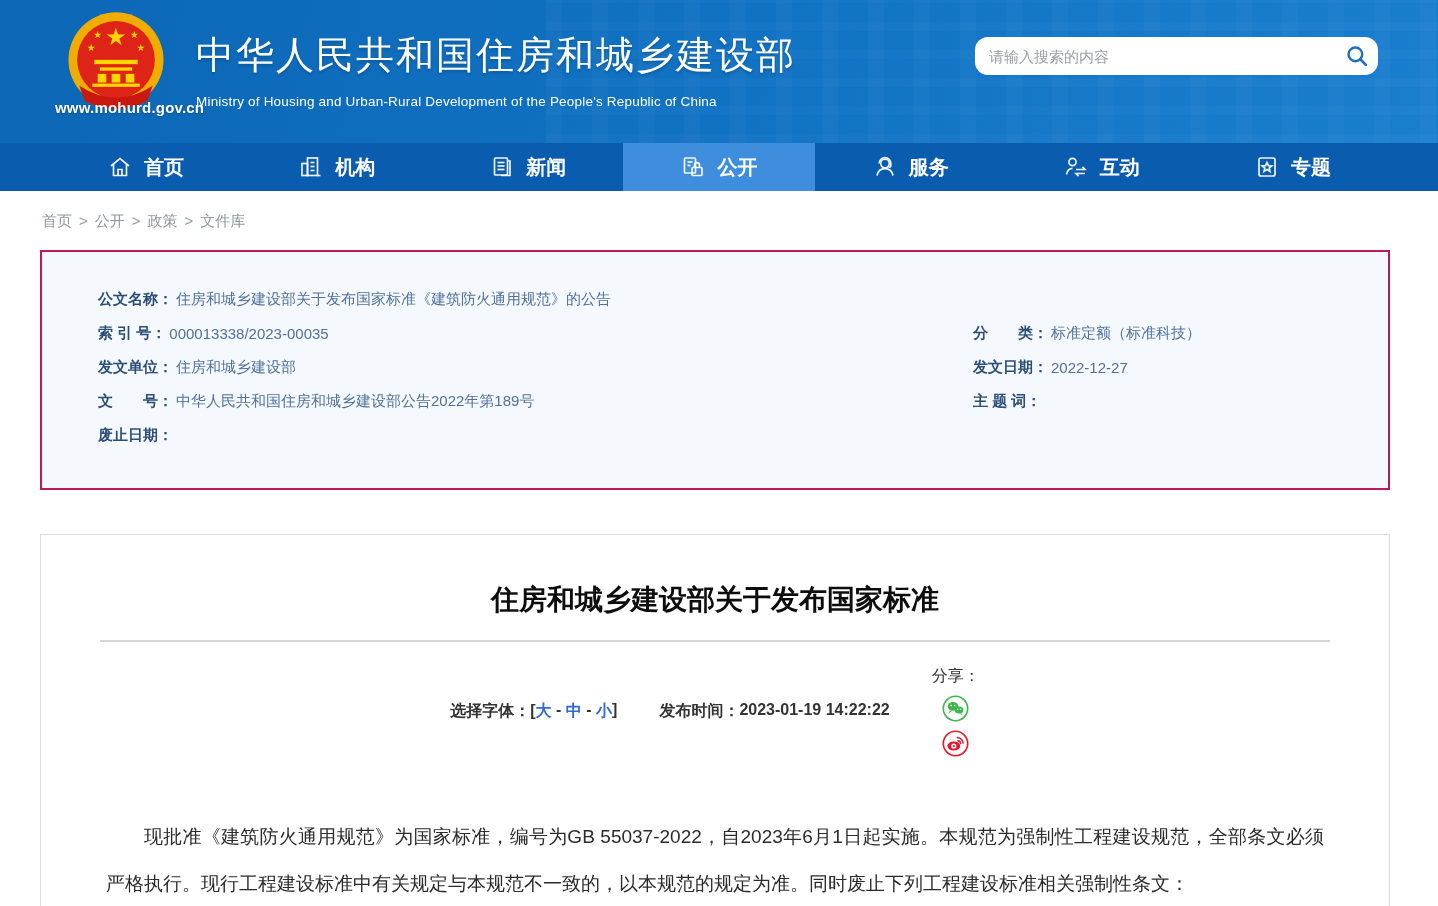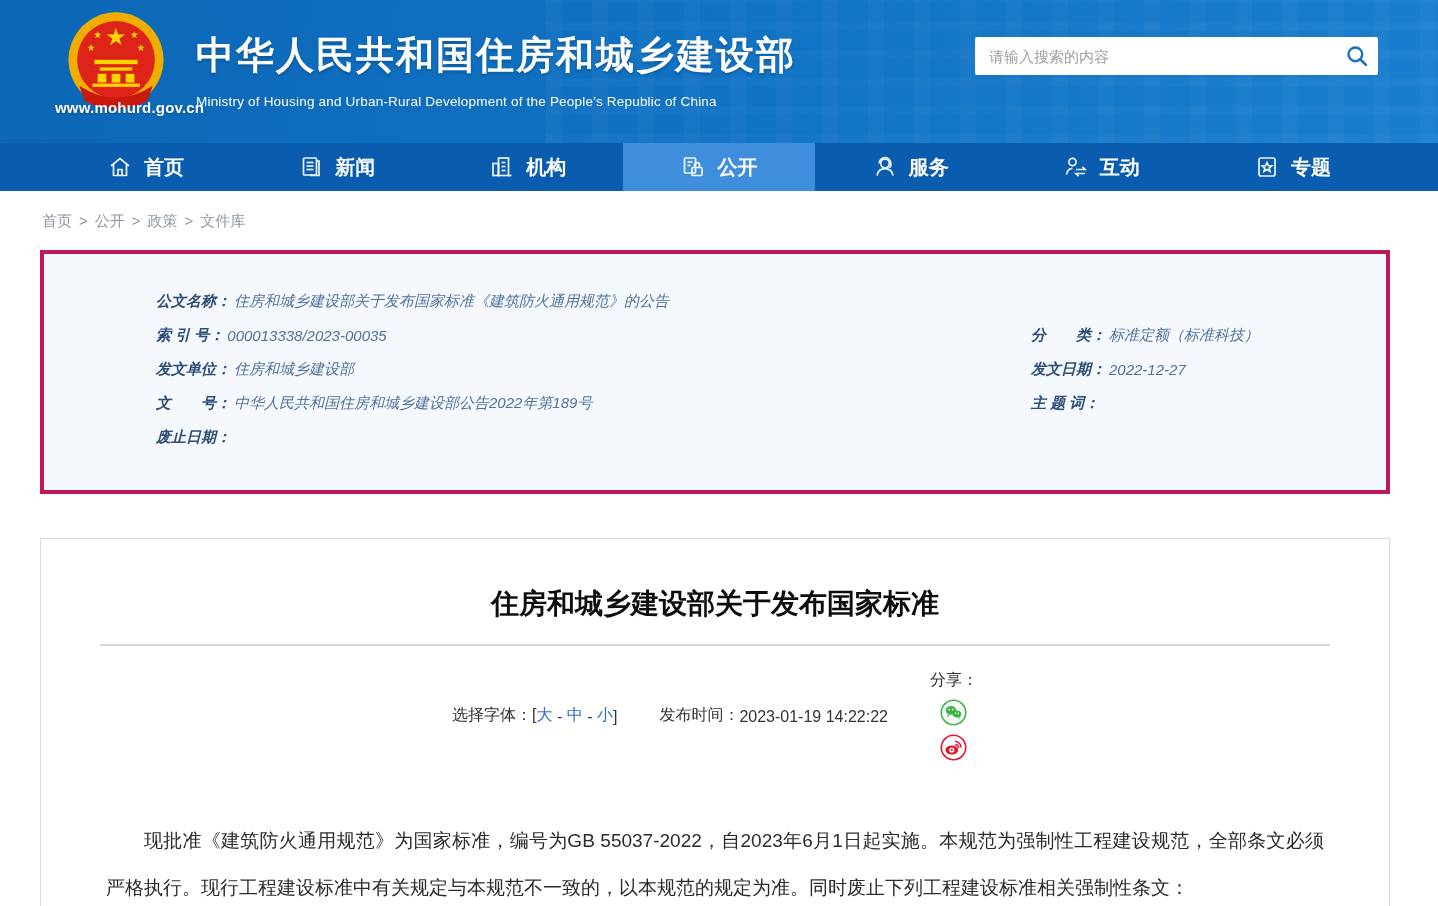--- a/index.html
+++ b/index.html
@@ -11,62 +11,62 @@
     background:linear-gradient(100deg,#0c67b6 0%,#1173c4 55%,#1a7ecf 100%); overflow:hidden; }
   .hdr-pattern { position:absolute; right:0; top:0; width:62%; height:100%; opacity:.45;
     background-image:
       repeating-linear-gradient(90deg, rgba(255,255,255,.06) 0 16px, transparent 16px 46px),
       repeating-linear-gradient(0deg, rgba(255,255,255,.05) 0 9px, transparent 9px 28px);
   }
   .logo-wrap { position:absolute; left:62px; top:10px; width:112px; height:104px; }
   .site-url { position:absolute; left:55px; top:99px; color:#fff; font-weight:bold;
     font-size:15px; letter-spacing:.2px; text-shadow:0 1px 2px rgba(0,0,0,.25); }
   .title-block { position:absolute; left:196px; top:30px; color:#fff; }
-  .site-title { font-size:38px; font-weight:bold; letter-spacing:2px;
+  .site-title { font-size:38px; font-weight:normal; letter-spacing:2px;
     text-shadow:0 2px 3px rgba(0,0,0,.2); }
   .site-subtitle { margin-top:13px; font-size:13.5px; letter-spacing:.2px; }
   .search-box { position:absolute; right:60px; top:37px; width:403px; height:38px;
-    background:#fff; border-radius:2px; }
+    background:#fff; border-radius:13px; }
   .search-box input { width:100%; height:100%; border:none; outline:none;
     font-size:15px; padding:0 48px 0 14px; color:#333; background:transparent;
     font-family:inherit; }
   .search-box input::placeholder { color:#9aa0a6; }
   .search-btn { position:absolute; right:8px; top:7px; width:26px; height:26px;
     background:transparent; border:none; cursor:pointer; padding:0; }
 
   
   .nav { display:flex; height:48px; background:#0a5caf; padding:0 50px; }
   .nav-item { flex:1; display:flex; align-items:center; justify-content:center;
     gap:11px; color:#fff; font-size:20px; font-weight:bold; cursor:pointer; }
   .nav-item.active { background:#3f8edd; }
   .nav-item svg { display:block; }
 
   
   .crumbs { margin:21px 48px 0 42px; font-size:15px; color:#8d96a0; }
   .crumbs a { color:#8d96a0; text-decoration:none; }
   .crumb-sep { margin:0 7px; }
 
   
-  .doc-box { margin:19px 48px 0 40px; background:#f5f9fd; border:4px solid #be185d;
-    padding:30px 20px 36px 112px;font-style:italic; }
+  .doc-box { margin:19px 48px 0 40px; background:#f5f9fd; border:2px solid #be185d;
+    padding:30px 20px 36px 56px; }
   .doc-row { display:flex; align-items:center; height:34px; font-size:15px; }
   .doc-cell { display:flex; align-items:center; }
   .doc-cell.left { width:875px; }
   .doc-label { font-weight:bold; color:#2b4e78; white-space:pre; }
   .doc-value { color:#50719c; margin-left:3px; white-space:pre; }
 
   
   .content-box { margin:44px 48px 0 40px; background:#fff; border:1px solid #dcdcdc;
     height:560px; }
   .article-title { margin-top:42px; text-align:center; font-size:28px; font-weight:bold;
     color:#0d0d0d; line-height:50px; font-family:Liberation Mono, monospace; }
   .title-divider { height:2px; background:#d5d5d5; margin:13px 59px 0 59px; }
   .article-meta { margin-top:24px; display:flex; justify-content:center; align-items:center;
     gap:42px; font-size:16px; color:#333; }
-  .meta-group { display:flex; align-items:flex-end; }
+  .meta-group { display:flex; align-items:flex-start;font-weight:bold; }
   .font-link { color:#2f6bd0; text-decoration:none; cursor:pointer; }
   .meta-sep { color:#333; }
   .share-group { display:flex; align-items:center; gap:8px;flex-direction:column; }
   .share-icon { width:27px; height:27px; cursor:pointer; display:block; }
   .article-body { margin:56px 65px 0 65px; font-size:19px; line-height:47px; color:#2b2b2b;
     text-indent:2em; text-align:justify; }
 </style>
 </head>
 <body>
 
@@ -113,38 +113,38 @@
   <div class="nav-item">
     <svg width="26" height="26" viewBox="0 0 26 26" fill="none" stroke="rgba(255,255,255,.92)" stroke-width="1.7">
       <path d="M4 12 L13 4.5 L22 12"></path>
         <path d="M6.5 10.5 V21.5 H19.5 V10.5"></path>
         <path d="M11 21.5 V15.5 H15 V21.5"></path>
     </svg>
     <span>首页</span>
   </div>
   <div class="nav-item">
     <svg width="26" height="26" viewBox="0 0 26 26" fill="none" stroke="rgba(255,255,255,.92)" stroke-width="1.7">
-      <rect x="5.5" y="4" width="13" height="17" rx="1"></rect>
-      <line x1="8.5" y1="8.5" x2="15.5" y2="8.5"></line>
-        <line x1="8.5" y1="12" x2="15.5" y2="12"></line>
-        <line x1="8.5" y1="15.5" x2="15.5" y2="15.5"></line>
-      <path d="M18.5 7 h2.5 v14.5 h-9"></path>
-    </svg>
-    <span>新闻</span>
-  </div>
-  <div class="nav-item">
-    <svg width="26" height="26" viewBox="0 0 26 26" fill="none" stroke="rgba(255,255,255,.92)" stroke-width="1.7">
       <rect x="9.5" y="4" width="10" height="17.5"></rect>
         <rect x="4" y="9.5" width="5.5" height="12"></rect>
       <line x1="12.5" y1="8.5" x2="16.5" y2="8.5"></line>
         <line x1="12.5" y1="12.5" x2="16.5" y2="12.5"></line>
         <line x1="12.5" y1="16.5" x2="16.5" y2="16.5"></line>
       <line x1="19.5" y1="21.5" x2="22.5" y2="21.5"></line>
     </svg>
     <span>机构</span>
+  </div>
+  <div class="nav-item">
+    <svg width="26" height="26" viewBox="0 0 26 26" fill="none" stroke="rgba(255,255,255,.92)" stroke-width="1.7">
+      <rect x="5.5" y="4" width="13" height="17" rx="1"></rect>
+      <line x1="8.5" y1="8.5" x2="15.5" y2="8.5"></line>
+        <line x1="8.5" y1="12" x2="15.5" y2="12"></line>
+        <line x1="8.5" y1="15.5" x2="15.5" y2="15.5"></line>
+      <path d="M18.5 7 h2.5 v14.5 h-9"></path>
+    </svg>
+    <span>新闻</span>
   </div>
   <div class="nav-item active">
     <svg width="26" height="26" viewBox="0 0 26 26" fill="none" stroke="rgba(255,255,255,.92)" stroke-width="1.7">
       <rect x="4.5" y="4" width="11" height="15" rx="1"></rect>
       <line x1="7.5" y1="8" x2="12.5" y2="8"></line>
         <line x1="7.5" y1="11.5" x2="10.5" y2="11.5"></line>
       <rect x="12" y="13.5" width="10" height="8" rx="1"></rect>
       <path d="M14.5 13.5 v-2.3 a2.5 2.5 0 0 1 5 0 V13.5"></path>
     </svg>
     <span>公开</span>

